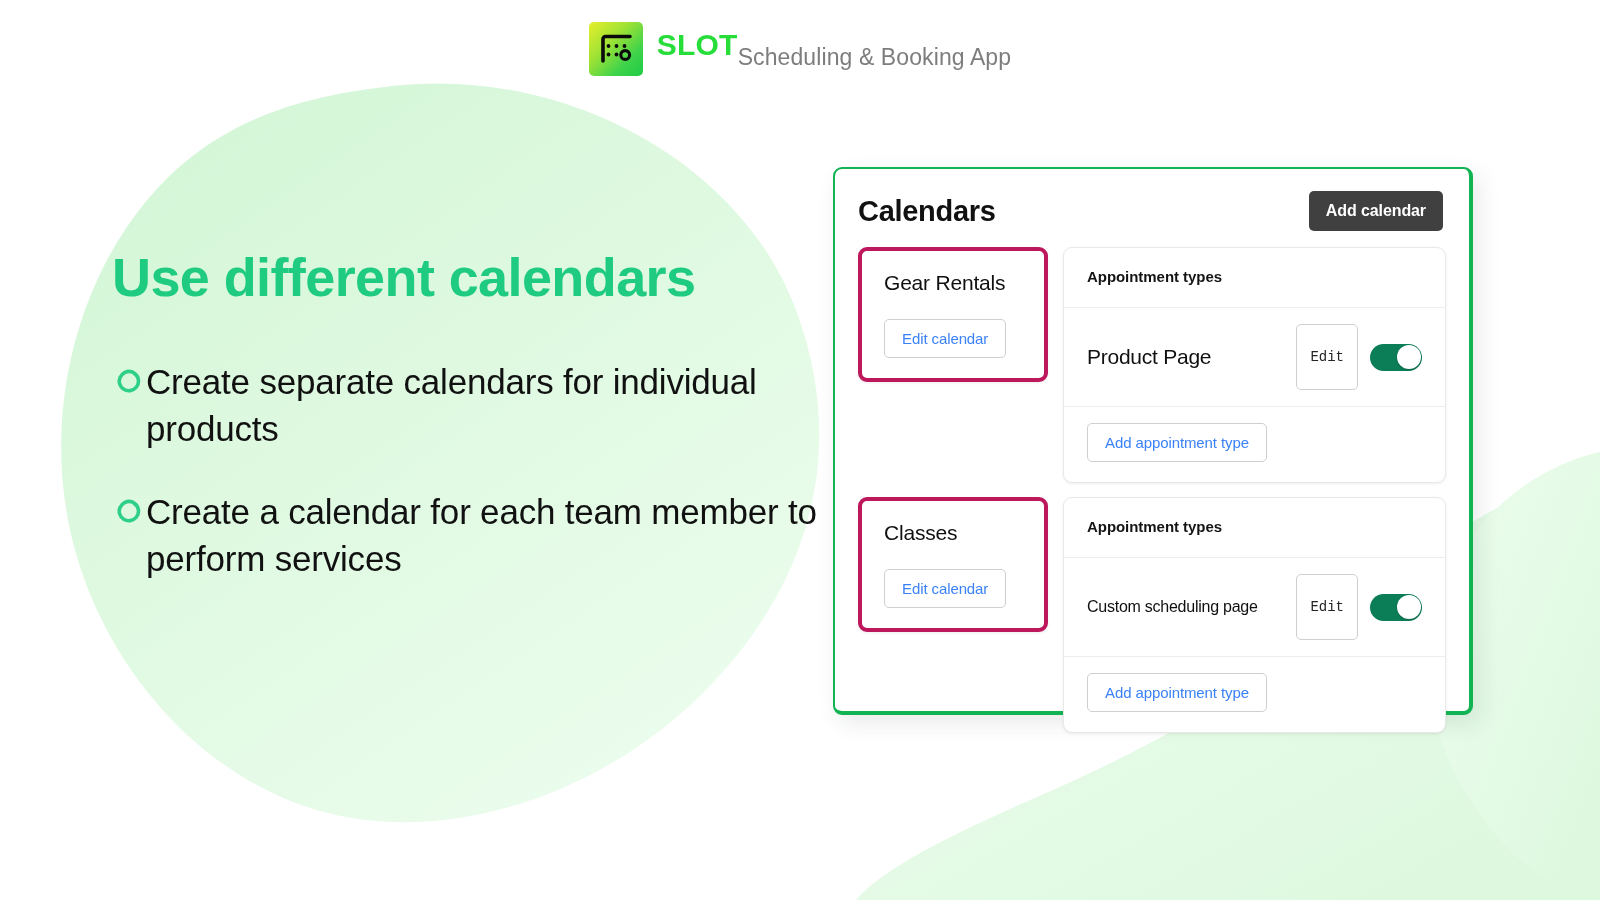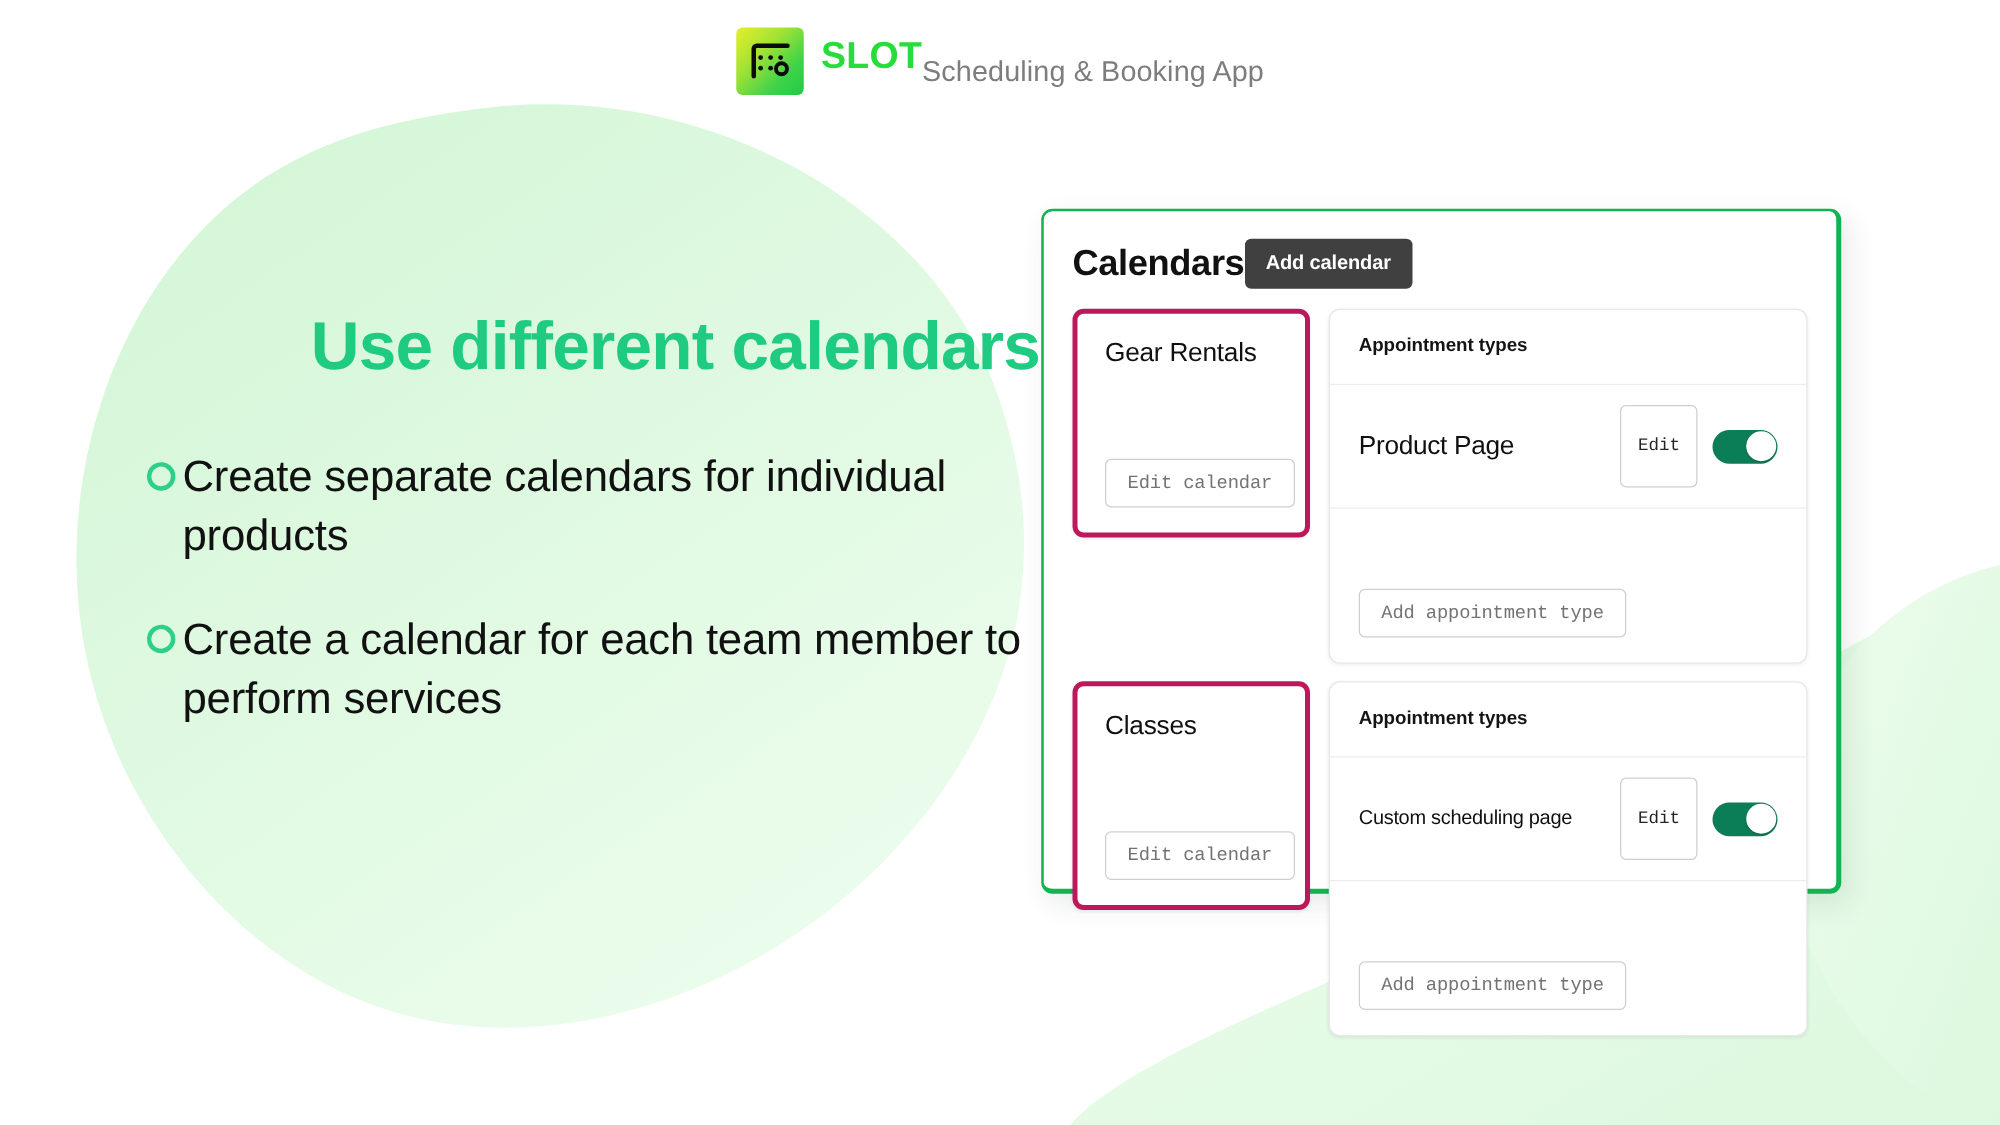--- a/index.html
+++ b/index.html
@@ -75,21 +75,20 @@
     width: 720px;
     z-index: 4;
   }
   .headline {
     font-size: 54px;
     font-weight: bold;
     color: #1ecb80;
     letter-spacing: -0.6px;
     line-height: 1.1;
     margin-bottom: 52px;
-    text-align: right;
   }
   .bullets { display: flex; flex-direction: column; gap: 37px; }
   .bullet { display: flex; align-items: flex-start; }
   .bullet-icon { flex: none; width: 34px; height: 34px; margin-top: 7px; }
   .bullet-icon svg { display: block; width: 34px; height: 34px; }
   .bullet-text {
     font-size: 35px;
     line-height: 1.33;
     color: #111111;
     letter-spacing: -0.2px;
@@ -107,21 +106,21 @@
     border-right-width: 4px;
     border-bottom-width: 4px;
     border-radius: 9px;
     box-shadow: 6px 8px 22px rgba(30, 50, 40, 0.10);
     z-index: 3;
   }
 
   .panel-head {
     display: flex;
     align-items: center;
-    justify-content: flex-start;
+    justify-content: space-between;
     padding: 22px 26px 0 23px;
   }
   .panel-title {
     font-size: 29px;
     font-weight: bold;
     color: #111111;
     letter-spacing: -0.3px;
   }
   .btn-primary {
     background: #404040;
@@ -151,28 +150,27 @@
     font-size: 21px;
     color: #101010;
     letter-spacing: -0.2px;
     margin-bottom: 24px;
   }
   .btn-outline {
     display: inline-block;
     background: #ffffff;
     border: 1px solid #cfcfcf;
     border-radius: 5px;
-    color: #737373;
+    color: #3b82f6;
     font-size: 15px;
     padding: 10px 17px;
     cursor: pointer;
-    font-family: Liberation Mono, monospace;
+    font-family: Liberation Sans, sans-serif;
     letter-spacing: -0.1px;
     white-space: nowrap;
-    margin-top: 48px;
   }
 
   .types-card {
     flex: 1;
     background: #ffffff;
     border: 1px solid #e8e8e8;
     border-radius: 9px;
     box-shadow: 0 1px 3px rgba(20,20,20,0.07);
     overflow: hidden;
   }

